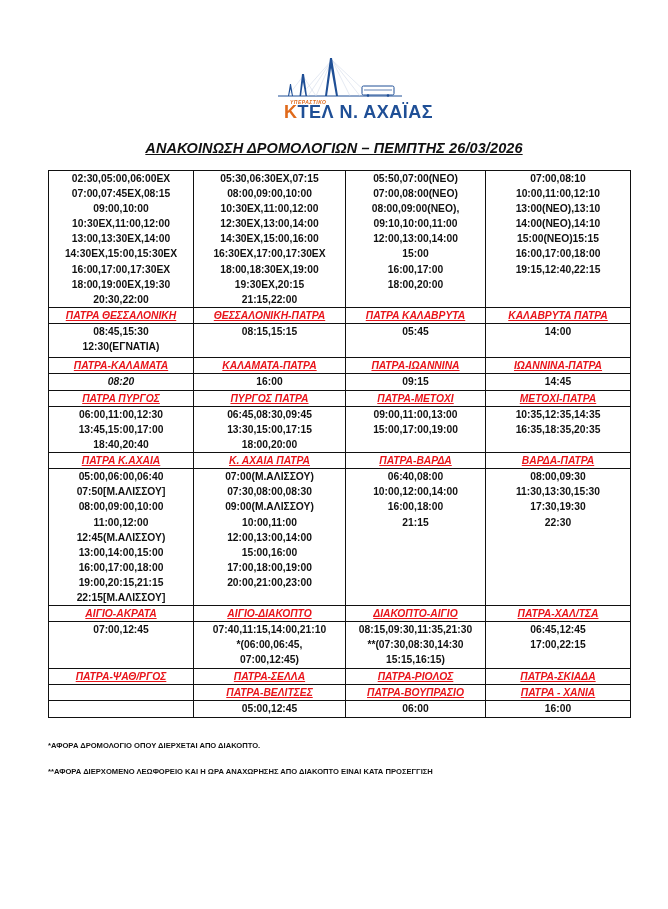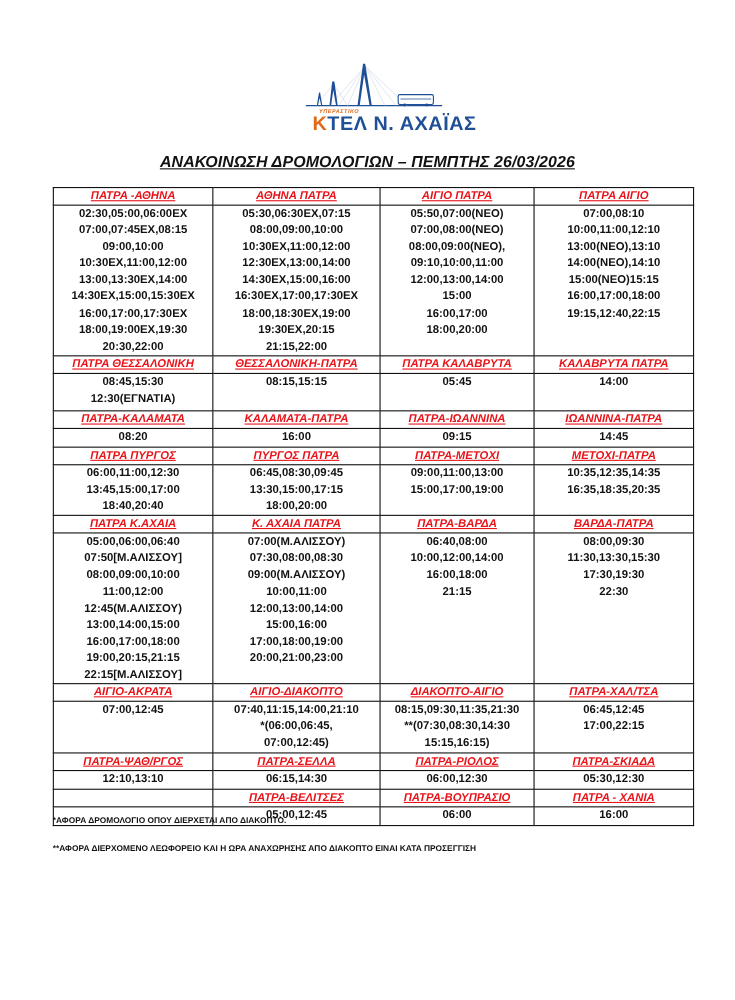--- a/index.html
+++ b/index.html
@@ -59,26 +59,20 @@
 
 <table class="sched" id="sched">
   <colgroup>
       <col style="width:145px">
       <col style="width:152px">
       <col style="width:140px">
       <col style="width:145px">
     </colgroup>
   <tbody id="sched-body">
       <tr>
-        <td class="hdr">ΠΑΤΡΑ -ΑΘΗΝΑ</td>
-        <td class="hdr">ΑΘΗΝΑ ΠΑΤΡΑ</td>
-        <td class="hdr">ΑΙΓΙΟ ΠΑΤΡΑ</td>
-        <td class="hdr">ΠΑΤΡΑ ΑΙΓΙΟ</td>
-      </tr>
-      <tr>
         <td style="height: 136px;">
           <span class="line">02:30,05:00,06:00ΕΧ</span>
           <span class="line">07:00,07:45ΕΧ,08:15</span>
           <span class="line">09:00,10:00</span>
           <span class="line">10:30ΕΧ,11:00,12:00</span>
           <span class="line">13:00,13:30ΕΧ,14:00</span>
           <span class="line">14:30ΕΧ,15:00,15:30ΕΧ</span>
           <span class="line">16:00,17:00,17:30ΕΧ</span>
           <span class="line">18:00,19:00ΕΧ,19:30</span>
           <span class="line">20:30,22:00</span>
@@ -135,21 +129,21 @@
           <span class="line">14:00</span>
         </td>
       </tr>
       <tr>
         <td class="hdr">ΠΑΤΡΑ-ΚΑΛΑΜΑΤΑ</td>
         <td class="hdr">ΚΑΛΑΜΑΤΑ-ΠΑΤΡΑ</td>
         <td class="hdr">ΠΑΤΡΑ-ΙΩΑΝΝΙΝΑ</td>
         <td class="hdr">ΙΩΑΝΝΙΝΑ-ΠΑΤΡΑ</td>
       </tr>
       <tr>
-        <td style="height: 16px;">
+        <td style="height: 16px; font-style: italic;">
           <span class="line">08:20</span>
         </td>
         <td style="height: 16px;">
           <span class="line">16:00</span>
         </td>
         <td style="height: 16px;">
           <span class="line">09:15</span>
         </td>
         <td style="height: 16px;">
           <span class="line">14:45</span>
@@ -247,34 +241,20 @@
           <span class="line">17:00,22:15</span>
         </td>
       </tr>
       <tr>
         <td class="hdr">ΠΑΤΡΑ-ΨΑΘ/ΡΓΟΣ</td>
         <td class="hdr">ΠΑΤΡΑ-ΣΕΛΛΑ</td>
         <td class="hdr">ΠΑΤΡΑ-ΡΙΟΛΟΣ</td>
         <td class="hdr">ΠΑΤΡΑ-ΣΚΙΑΔΑ</td>
       </tr>
       <tr>
-        <td style="height: 16px;">
-          <span class="line">12:10,13:10</span>
-        </td>
-        <td style="height: 16px;">
-          <span class="line">06:15,14:30</span>
-        </td>
-        <td style="height: 16px;">
-          <span class="line">06:00,12:30</span>
-        </td>
-        <td style="height: 16px;">
-          <span class="line">05:30,12:30</span>
-        </td>
-      </tr>
-      <tr>
         <td class="hdr"></td>
         <td class="hdr">ΠΑΤΡΑ-ΒΕΛΙΤΣΕΣ</td>
         <td class="hdr">ΠΑΤΡΑ-ΒΟΥΠΡΑΣΙΟ</td>
         <td class="hdr">ΠΑΤΡΑ - ΧΑΝΙΑ</td>
       </tr>
       <tr>
         <td style="height: 16px;"></td>
         <td style="height: 16px;">
           <span class="line">05:00,12:45</span>
         </td>

